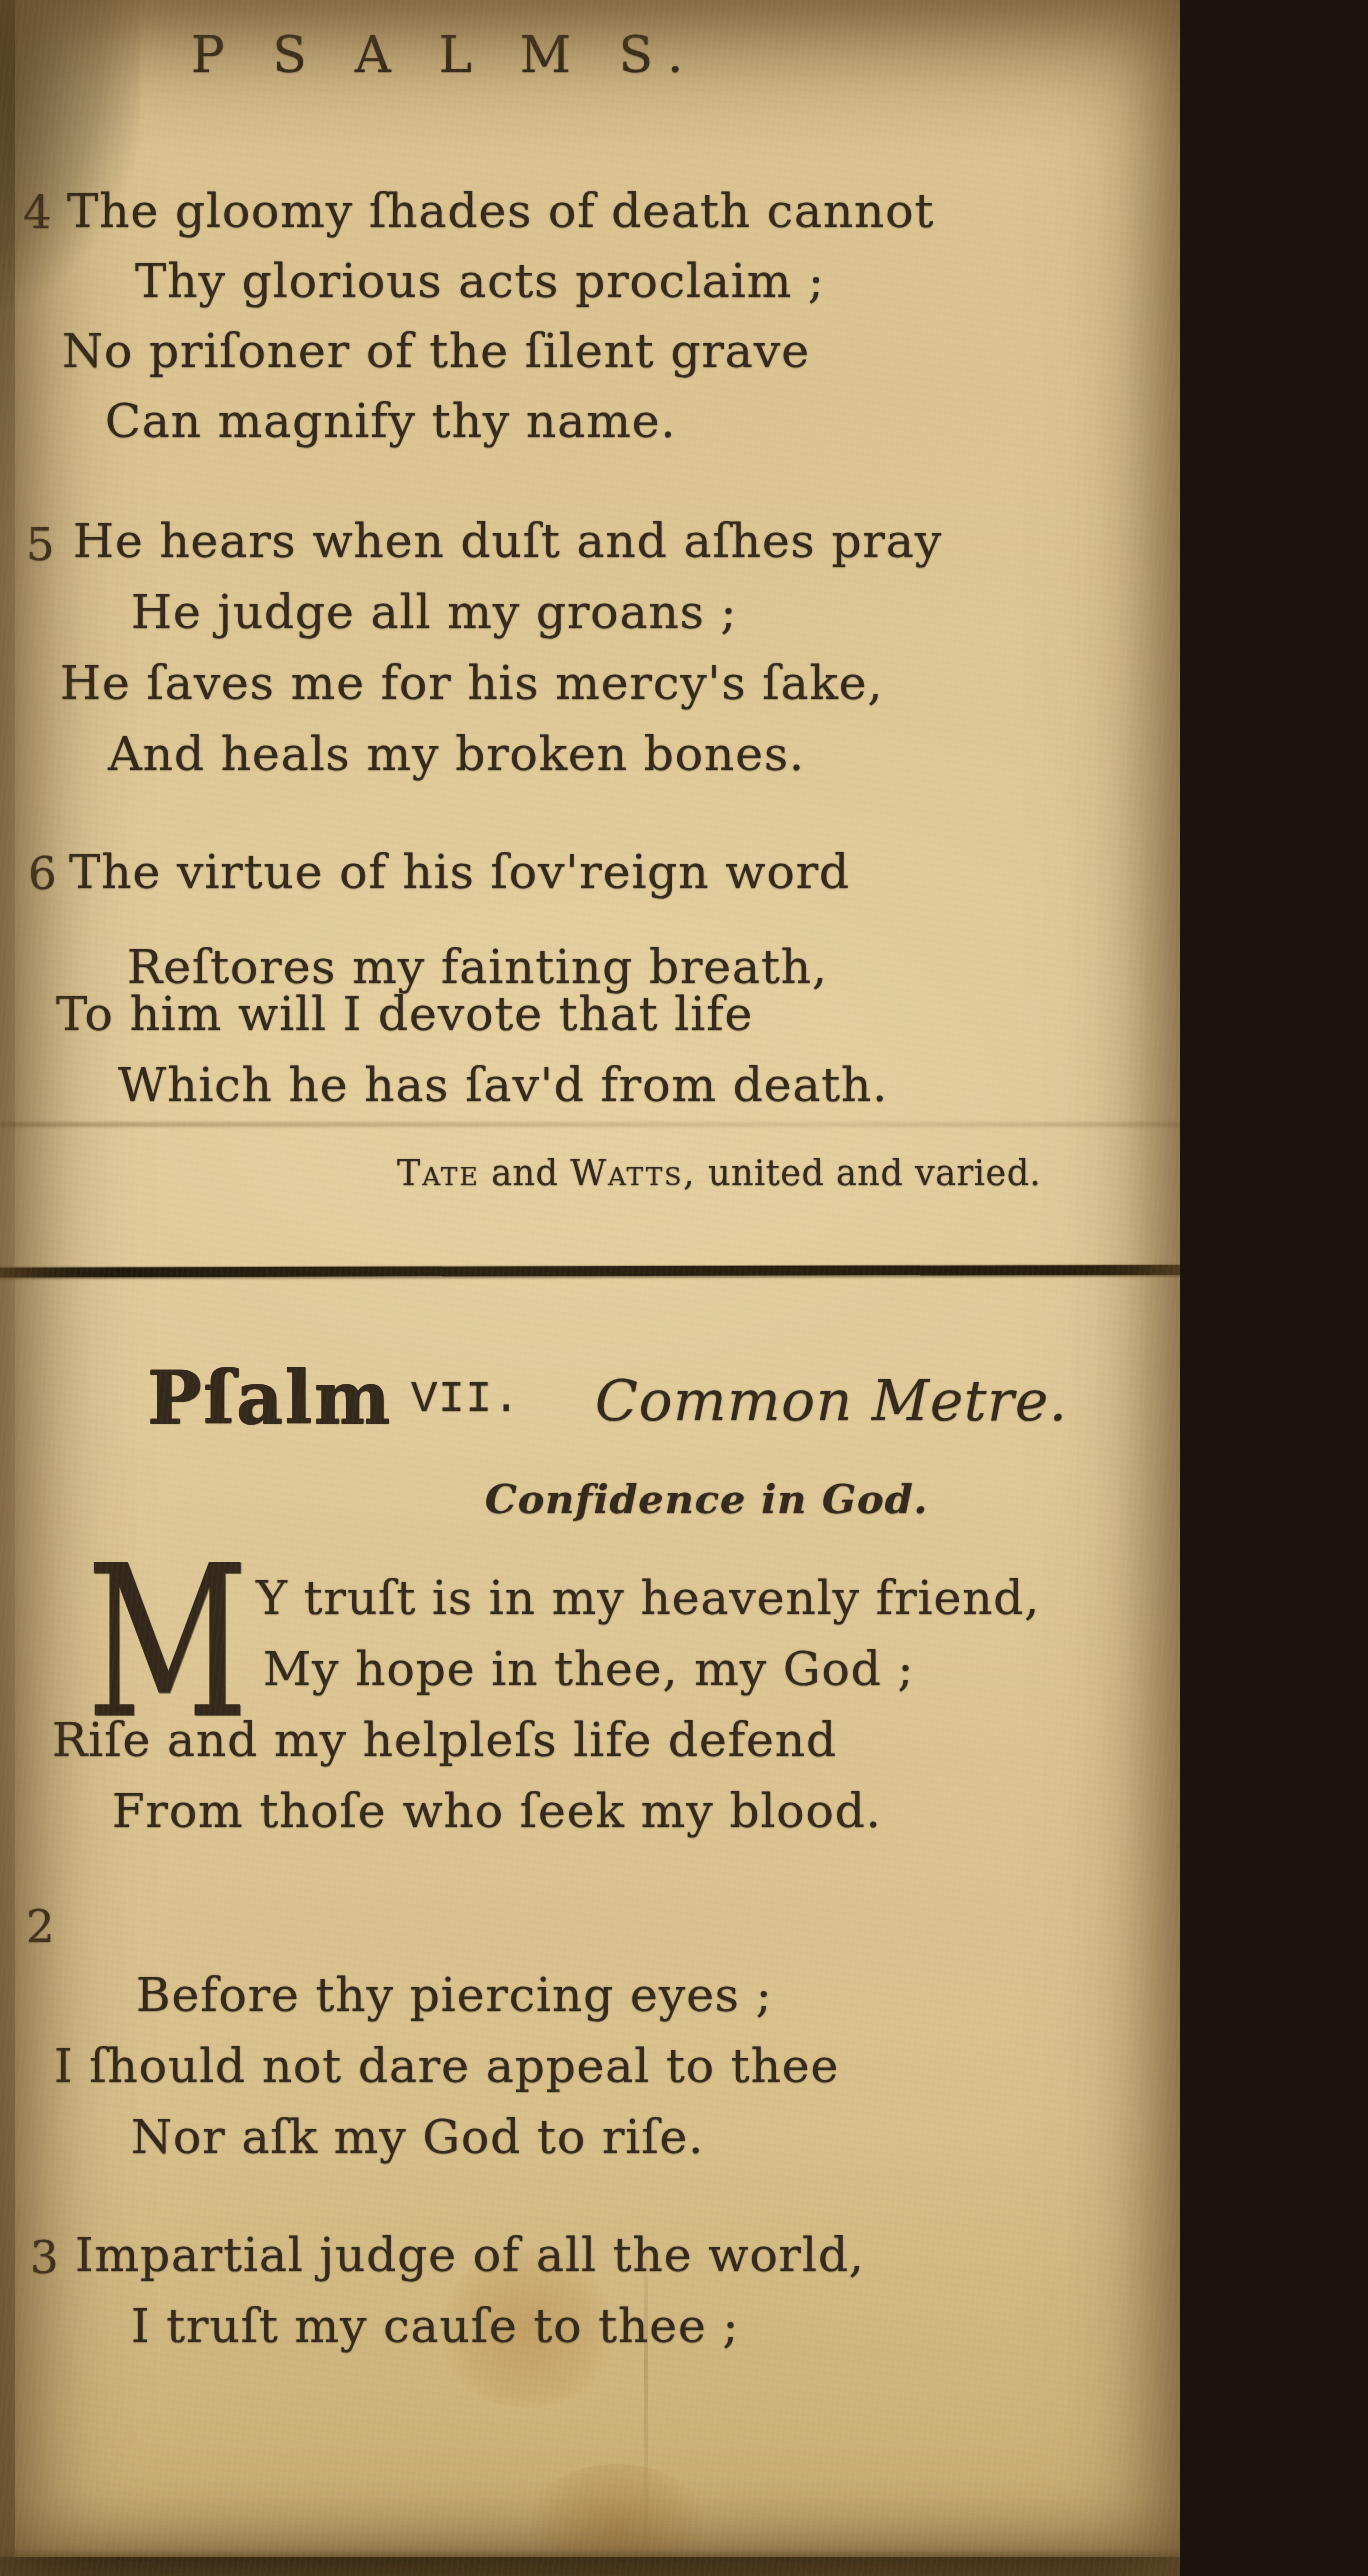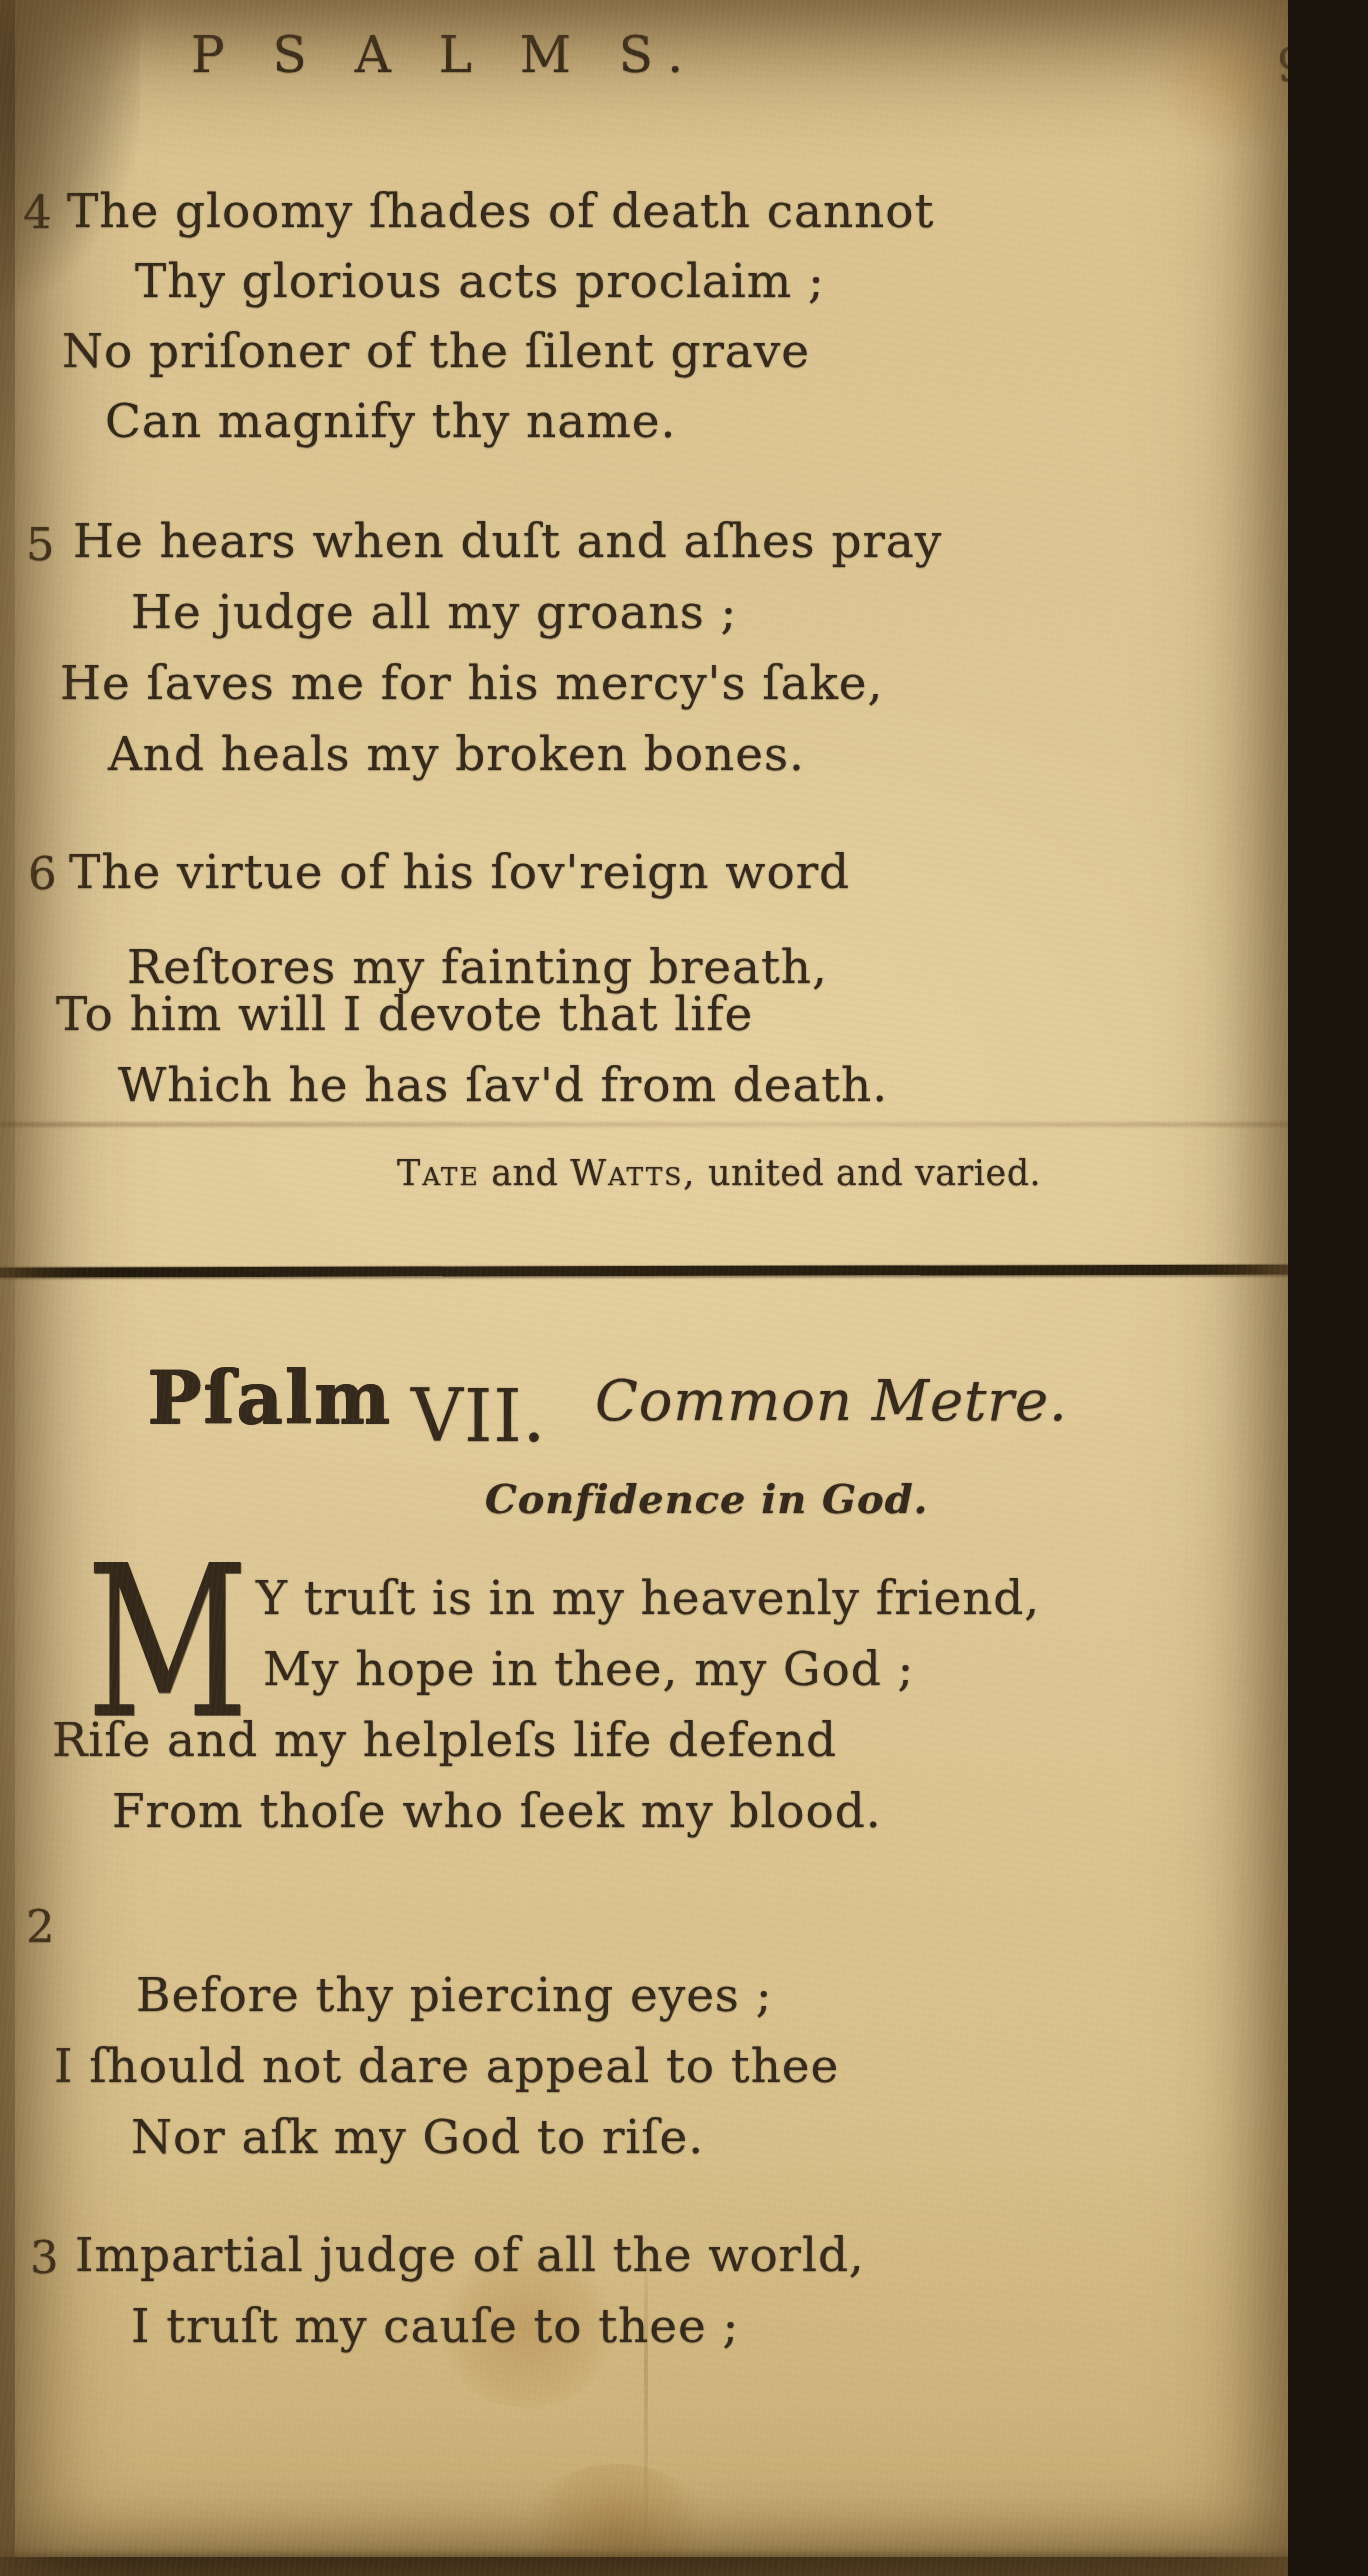--- a/index.html
+++ b/index.html
@@ -1,18 +1,18 @@
 <!DOCTYPE html>
 <html style="font-size:15px"><head>
 <meta charset="utf-8">
 <style>
   html, body { margin: 0; padding: 0; background: #1a140c; }
   .page {
     position: relative;
-    width: 1288px;
+    width: 1180px;
     height: 2576px;
     overflow: hidden;
     font-family: "DejaVu Serif", "Liberation Serif", serif;
     background:
       radial-gradient(ellipse 1120px 653px at 48% 42%, rgba(236,216,170,.55) 0%, rgba(236,216,170,0) 70%),
       linear-gradient(180deg, #c7ad7c 0%, #dac390 6%, #ddc796 30%, #dfc999 55%, #d8c08c 82%, #cab077 97%, #b99f68 100%),
       #d9c18f;
   }
   .vignette {
     position: absolute; inset: 0; pointer-events: none;
@@ -53,21 +53,21 @@
     position: absolute; left: 0; top: 1122px; width: 1368px; height: 4.7px;
     background: linear-gradient(90deg, rgba(116,90,55,.38), rgba(116,90,55,.12) 60%, rgba(116,90,55,.3));
     filter: blur(0.9px);
   }
   .blackletter {
     font-weight: bold;
     font-size: 72px;
     letter-spacing: 1.9px;
     text-shadow: 0.9px 0 0 #33281a, 0 0.9px 0 #33281a, 0.9px 0.9px 0.9px rgba(40,30,16,.8);
   }
-  .psalm-numeral { font-size: 72px; }
+  .psalm-numeral { font-size: 44px; font-family: Liberation Mono, monospace; }
   .metre { font-size: 56px; }
   .subtitle { font-size: 40px; font-weight: bold; }
   .dropcap {
     font-size: 209px; line-height: .82;
     transform: scaleX(.76); transform-origin: left top;
     text-shadow: 0.9px 0.9px 0.9px rgba(40,30,16,.7);
   }
   .stain { position: absolute; border-radius: 50%; pointer-events: none; }
   .stain-a { left: 439px; top: 2249px; width: 177px; height: 159px;
     background: radial-gradient(circle, rgba(158,106,40,.30) 0%, rgba(158,106,40,.12) 55%, rgba(158,106,40,0) 75%); }

